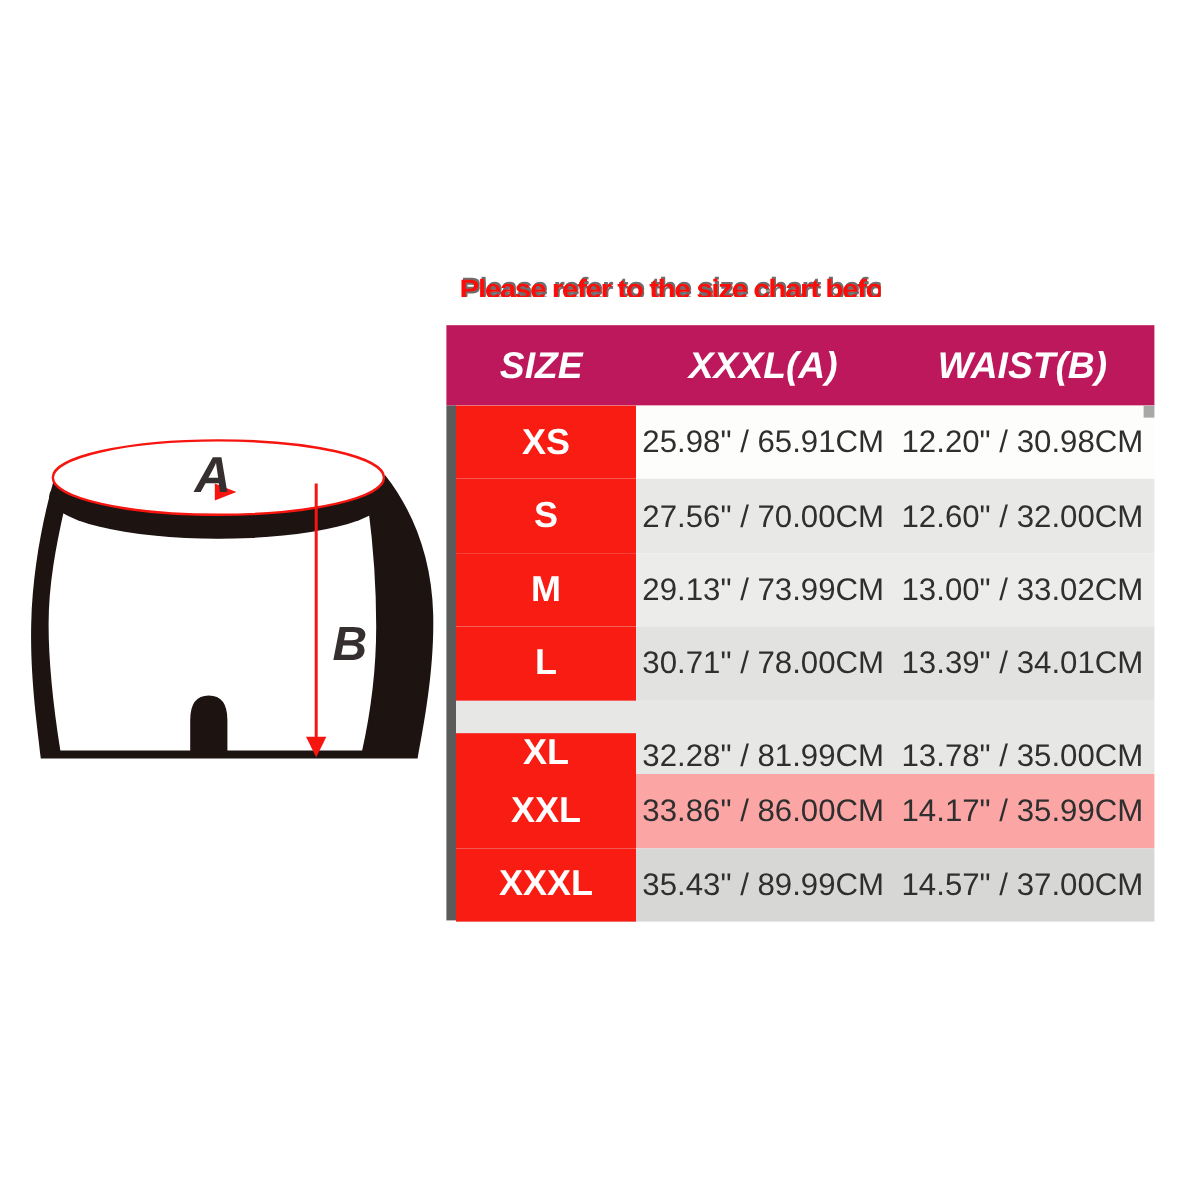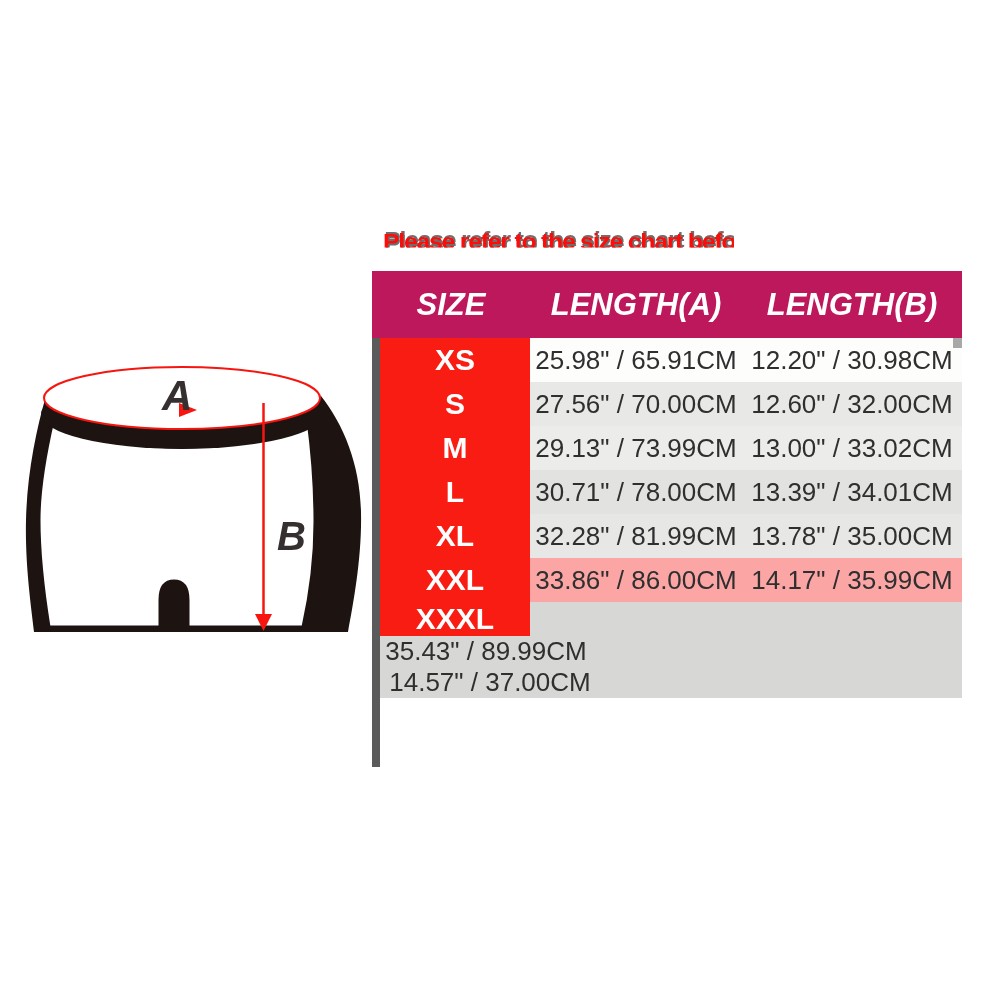--- a/index.html
+++ b/index.html
@@ -17,21 +17,21 @@
     line-height:40px;
   }
   
   .chart{position:absolute;left:372px;top:271px;width:590px;}
   .chart-header{
     display:flex;height:67px;background:#be185d;color:#ffffff;
     font-style:italic;font-weight:700;font-size:31px;align-items:center;
   }
   .chart-header .hc{display:flex;align-items:center;justify-content:center;}
   .hc1{width:158px;}.hc2{width:212px;}.hc3{width:220px;}
-  .chart-body{position:relative;width:590px;height:360px;display:flex;flex-direction:column;}
+  .chart-body{position:relative;width:590px;height:430px;display:flex;flex-direction:column;}
   .left-shadow{position:absolute;left:0;top:0;width:8px;height:429px;background:#5b5b5b;}
   .corner-stub{position:absolute;left:581px;top:0;width:9px;height:10px;background:#a8a8a8;}
   .row{display:flex;flex:1;margin-left:8px;}
   .cell-size{
     width:150px;background:#f91c13;color:#ffffff;font-weight:700;font-size:30px;
     display:flex;align-items:center;justify-content:center;
   }
   .cell-val{
     color:#2f2f2f;font-size:26px;display:flex;align-items:center;justify-content:center;
   }
@@ -60,22 +60,22 @@
   <line x1="263.5" y1="403" x2="263.5" y2="616" stroke="#f6150f" stroke-width="2.5"></line>
   <polygon points="255,614 272,614 263.5,631" fill="#f6150f"></polygon>
 
   <text x="162" y="410" font-size="42" font-style="italic" font-weight="700" fill="#35302f" font-family="Liberation Sans, sans-serif">A</text>
   <text x="277" y="550" font-size="40" font-style="italic" font-weight="700" fill="#35302f" font-family="Liberation Sans, sans-serif">B</text>
 </svg>
 
 <div class="chart">
   <div class="chart-header">
     <div class="hc hc1">SIZE</div>
-    <div class="hc hc2">LENGTH(A)</div>
-    <div class="hc hc3">LENGTH(B)</div>
+    <div class="hc hc2">XXXL(A)</div>
+    <div class="hc hc3">WAIST(B)</div>
   </div>
   <div class="chart-body">
     <div class="left-shadow"></div>
     <div class="corner-stub"></div>
 
     <div class="row" style="background: rgb(253, 253, 252);">
       <div class="cell-size">XS</div>
       <div class="cell-val cv-waist">25.98" / 65.91CM</div>
       <div class="cell-val cv-len">12.20" / 30.98CM</div>
     </div>
@@ -87,29 +87,29 @@
     <div class="row" style="background: rgb(236, 236, 235);">
       <div class="cell-size">M</div>
       <div class="cell-val cv-waist">29.13" / 73.99CM</div>
       <div class="cell-val cv-len">13.00" / 33.02CM</div>
     </div>
     <div class="row" style="background: rgb(226, 226, 225);">
       <div class="cell-size">L</div>
       <div class="cell-val cv-waist">30.71" / 78.00CM</div>
       <div class="cell-val cv-len">13.39" / 34.01CM</div>
     </div>
-    <div class="row" style="background: rgb(231, 231, 230);">
+    <div class="row" style="background: rgb(231, 231, 230); align-items: flex-end;">
       <div class="cell-size">XL</div>
       <div class="cell-val cv-waist">32.28" / 81.99CM</div>
       <div class="cell-val cv-len">13.78" / 35.00CM</div>
     </div>
     <div class="row" style="background: #fca5a5;">
       <div class="cell-size">XXL</div>
       <div class="cell-val cv-waist">33.86" / 86.00CM</div>
       <div class="cell-val cv-len">14.17" / 35.99CM</div>
     </div>
-    <div class="row" style="background: rgb(215, 215, 214); flex-direction: column;">
+    <div class="row" style="background: rgb(215, 215, 214);">
       <div class="cell-size">XXXL</div>
       <div class="cell-val cv-waist">35.43" / 89.99CM</div>
       <div class="cell-val cv-len">14.57" / 37.00CM</div>
     </div>
   </div>
 </div>
 
 </body></html>

